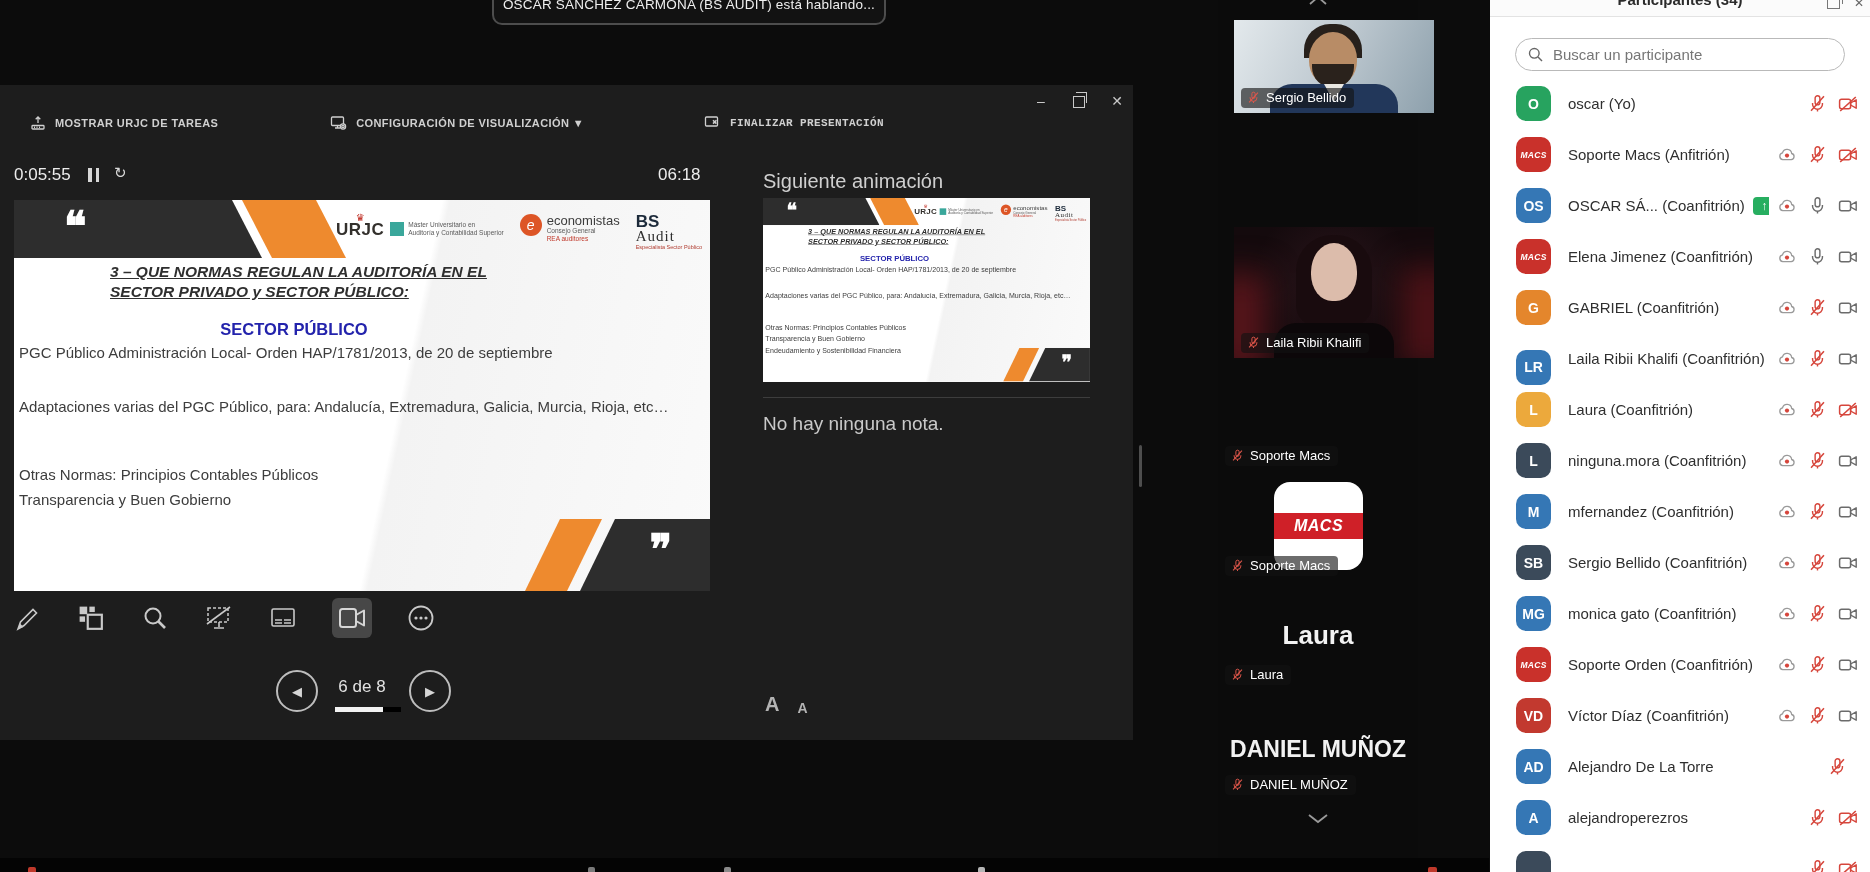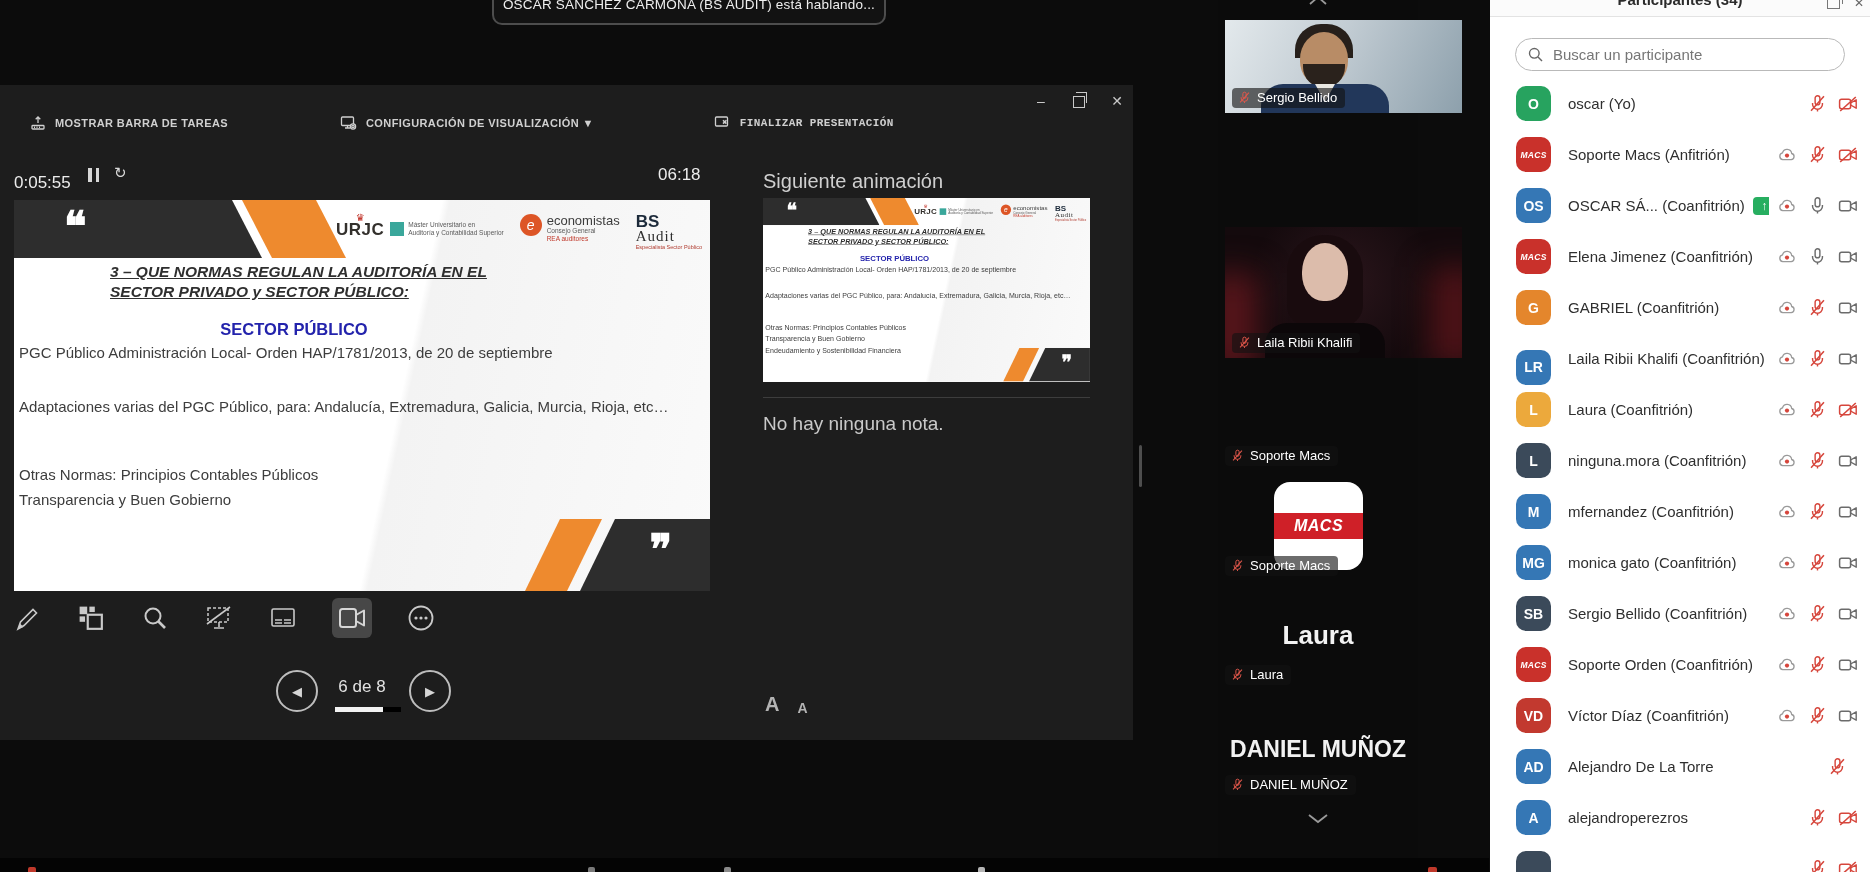--- a/index.html
+++ b/index.html
@@ -17,21 +17,21 @@
   .winctl span{width:38px;text-align:center;color:#c9c9c9;font-size:14px;cursor:default;}
   .ctl-restore{position:relative;display:inline-block;}
   .ctl-restore i{display:block;width:10px;height:10px;border:1.5px solid #c9c9c9;margin:2px auto 0;position:relative;}
   .ctl-restore i::before{content:"";position:absolute;left:2px;top:-5px;width:10px;height:10px;border:1.5px solid #c9c9c9;border-left:none;border-bottom:none;}
   .ptoolbar{position:absolute;left:0;top:23px;width:100%;height:30px;display:flex;align-items:center;}
   .ptool-btn{display:flex;align-items:center;gap:9px;color:#d0d0d0;font-size:11px;font-weight:bold;
     letter-spacing:.4px;white-space:nowrap;cursor:default;}
   .ptool-btn svg{flex:none;}
   .b1{margin-left:30px;} .b2{margin-left:112px;} .b3{margin-left:120px;font-family:Liberation Mono, monospace;}
   .timerrow{position:absolute;left:0;top:80px;width:720px;height:24px;}
-  .t-elapsed{position:absolute;left:14px;top:8px;font-size:17px;color:#ececec;}
+  .t-elapsed{position:absolute;left:14px;top:0;font-size:17px;color:#ececec;}
   .t-pause{position:absolute;left:88px;top:3px;width:12px;height:14px;display:flex;gap:4px;}
   .t-pause i{width:3.5px;height:14px;background:#d7d7d7;}
   .t-restart{position:absolute;left:114px;top:-1px;font-size:15px;color:#d7d7d7;}
   .t-clock{position:absolute;left:658px;top:0;font-size:17px;color:#ececec;}
 
   
   .slide{width:696px;height:391px;position:relative;overflow:hidden;
     background:linear-gradient(102deg,#ffffff 0%,#ffffff 55%,#f3f3f3 56%,#fafafa 100%);}
   .slide-main-wrap{position:absolute;left:14px;top:115px;}
   .banner-dark{position:absolute;left:0;top:0;width:250px;height:58px;background:#2d2d2d;
@@ -88,21 +88,21 @@
   .notes-divider{position:absolute;left:763px;top:312px;width:327px;height:1px;background:#3d3d3d;}
   .notes{position:absolute;left:763px;top:328px;font-size:19px;color:#c9c9c9;}
   .fontbtns{position:absolute;left:765px;top:608px;display:flex;align-items:flex-end;gap:18px;color:#b3b3b3;}
   .fA1{font-size:20px;font-weight:bold;} .fA2{font-size:14px;font-weight:bold;}
   .splitter{position:absolute;left:1139px;top:445px;width:3px;height:42px;background:#4e4e4e;border-radius:2px;}
 
   
   .strip{position:absolute;left:1218px;top:0;width:200px;height:872px;background:#0b0b0b;}
   .chev{position:absolute;left:0;width:100%;display:flex;justify-content:center;color:#9a9a9a;}
   .chev-top{top:-6px;} .chev-bottom{top:812px;}
-  .vtile{position:absolute;left:7px;width:237px;overflow:hidden;background:#161616;}
+  .vtile{position:absolute;left:16px;width:200px;overflow:hidden;background:#161616;}
   .vt-sergio{top:20px;height:93px;background:linear-gradient(115deg,#e3e9ec 0%,#c2ccd3 45%,#8da0ac 100%);}
   .vt-gabriel{top:114px;height:112px;background:linear-gradient(100deg,#e0dcd2 0%,#d4d0c6 55%,#b9b7af 100%);}
   .vt-laila{top:227px;height:131px;background:radial-gradient(circle at 50% 42%,#2a151b 0%,#140a0d 65%);}
   .persona{position:absolute;left:0;top:0;width:100%;height:100%;}
   .head{position:absolute;border-radius:50% 50% 46% 46%;}
   .hair{position:absolute;border-radius:26px 26px 0 0;}
   .torso{position:absolute;border-radius:22px 22px 0 0;}
   .shirt{position:absolute;clip-path:polygon(0 0,100% 0,50% 100%);}
   .vt-sergio .hair{left:70px;top:4px;width:58px;height:34px;background:#27201b;}
   .vt-sergio .head{left:75px;top:12px;width:48px;height:54px;background:#b88c66;}
@@ -175,21 +175,21 @@
       <span>✕</span>
     </div>
 
     <div class="ptoolbar">
       <div class="ptool-btn b1">
         <svg width="16" height="16" viewBox="0 0 16 16" fill="none" stroke="#cfcfcf" stroke-width="1.3">
           <path d="M8 8V2M5.7 4.3 8 2l2.3 2.3"></path>
             <rect x="2" y="10.5" width="12" height="3.5" rx="0.8"></rect>
             <path d="M4 12.2h1M6.5 12.2h1M9 12.2h1" stroke-width="1.6"></path>
         </svg>
-        <span>MOSTRAR BARRA DE TAREAS</span>
+        <span>MOSTRAR URJC DE TAREAS</span>
       </div>
       <div class="ptool-btn b2">
         <svg width="17" height="16" viewBox="0 0 17 16" fill="none" stroke="#cfcfcf" stroke-width="1.3">
           <rect x="1.5" y="2" width="12" height="8.5" rx="1"></rect>
             <path d="M7.5 10.5V13M5 13h5"></path>
             <circle cx="13" cy="11.5" r="2.6" fill="#1d1d1d"></circle>
             <circle cx="13" cy="11.5" r="1.2"></circle>
         </svg>
         <span>CONFIGURACIÓN DE VISUALIZACIÓN ▼</span>
       </div>
@@ -770,23 +770,23 @@
       <span class="ic-cam">
               <svg viewBox="0 0 20 20" width="20" height="20">
                 <rect x="1.6" y="5.2" width="11" height="9.6" rx="2" fill="none" stroke="#6b6b6b" stroke-width="1.5"></rect>
                 <path d="M12.6 9l5.6-3.2v8.4L12.6 11z" fill="none" stroke="#6b6b6b" stroke-width="1.4" stroke-linejoin="round"></path>
               </svg>
             </span>
     </div>
   </div>
 
   <div class="p-row">
-    <div class="p-avatar" style="background: rgb(53, 119, 181);">MG</div>
-    <div class="p-name">
-      <span class="nm">monica gato (Coanfitrión)</span>
+    <div class="p-avatar" style="background: rgb(59, 74, 90);">SB</div>
+    <div class="p-name">
+      <span class="nm">Sergio Bellido (Coanfitrión)</span>
 
     </div>
     <div class="p-icons">
       <span class="ic-cloud">
               <svg viewBox="0 0 20 20" width="20" height="20">
                 <path d="M5.8 14.6h8.4a3.1 3.1 0 0 0 .5-6.1 4.7 4.7 0 0 0-9.2-.6 3.4 3.4 0 0 0 .3 6.7z" fill="none" stroke="#9a9a9a" stroke-width="1.3"></path>
                 <circle cx="10" cy="10.6" r="2.1" fill="#d6463c"></circle>
               </svg>
             </span>
       <span class="ic-mic">
@@ -800,23 +800,23 @@
       <span class="ic-cam">
               <svg viewBox="0 0 20 20" width="20" height="20">
                 <rect x="1.6" y="5.2" width="11" height="9.6" rx="2" fill="none" stroke="#6b6b6b" stroke-width="1.5"></rect>
                 <path d="M12.6 9l5.6-3.2v8.4L12.6 11z" fill="none" stroke="#6b6b6b" stroke-width="1.4" stroke-linejoin="round"></path>
               </svg>
             </span>
     </div>
   </div>
 
   <div class="p-row">
-    <div class="p-avatar" style="background: rgb(59, 74, 90);">SB</div>
-    <div class="p-name">
-      <span class="nm">Sergio Bellido (Coanfitrión)</span>
+    <div class="p-avatar" style="background: rgb(53, 119, 181);">MG</div>
+    <div class="p-name">
+      <span class="nm">monica gato (Coanfitrión)</span>
 
     </div>
     <div class="p-icons">
       <span class="ic-cloud">
               <svg viewBox="0 0 20 20" width="20" height="20">
                 <path d="M5.8 14.6h8.4a3.1 3.1 0 0 0 .5-6.1 4.7 4.7 0 0 0-9.2-.6 3.4 3.4 0 0 0 .3 6.7z" fill="none" stroke="#9a9a9a" stroke-width="1.3"></path>
                 <circle cx="10" cy="10.6" r="2.1" fill="#d6463c"></circle>
               </svg>
             </span>
       <span class="ic-mic">

